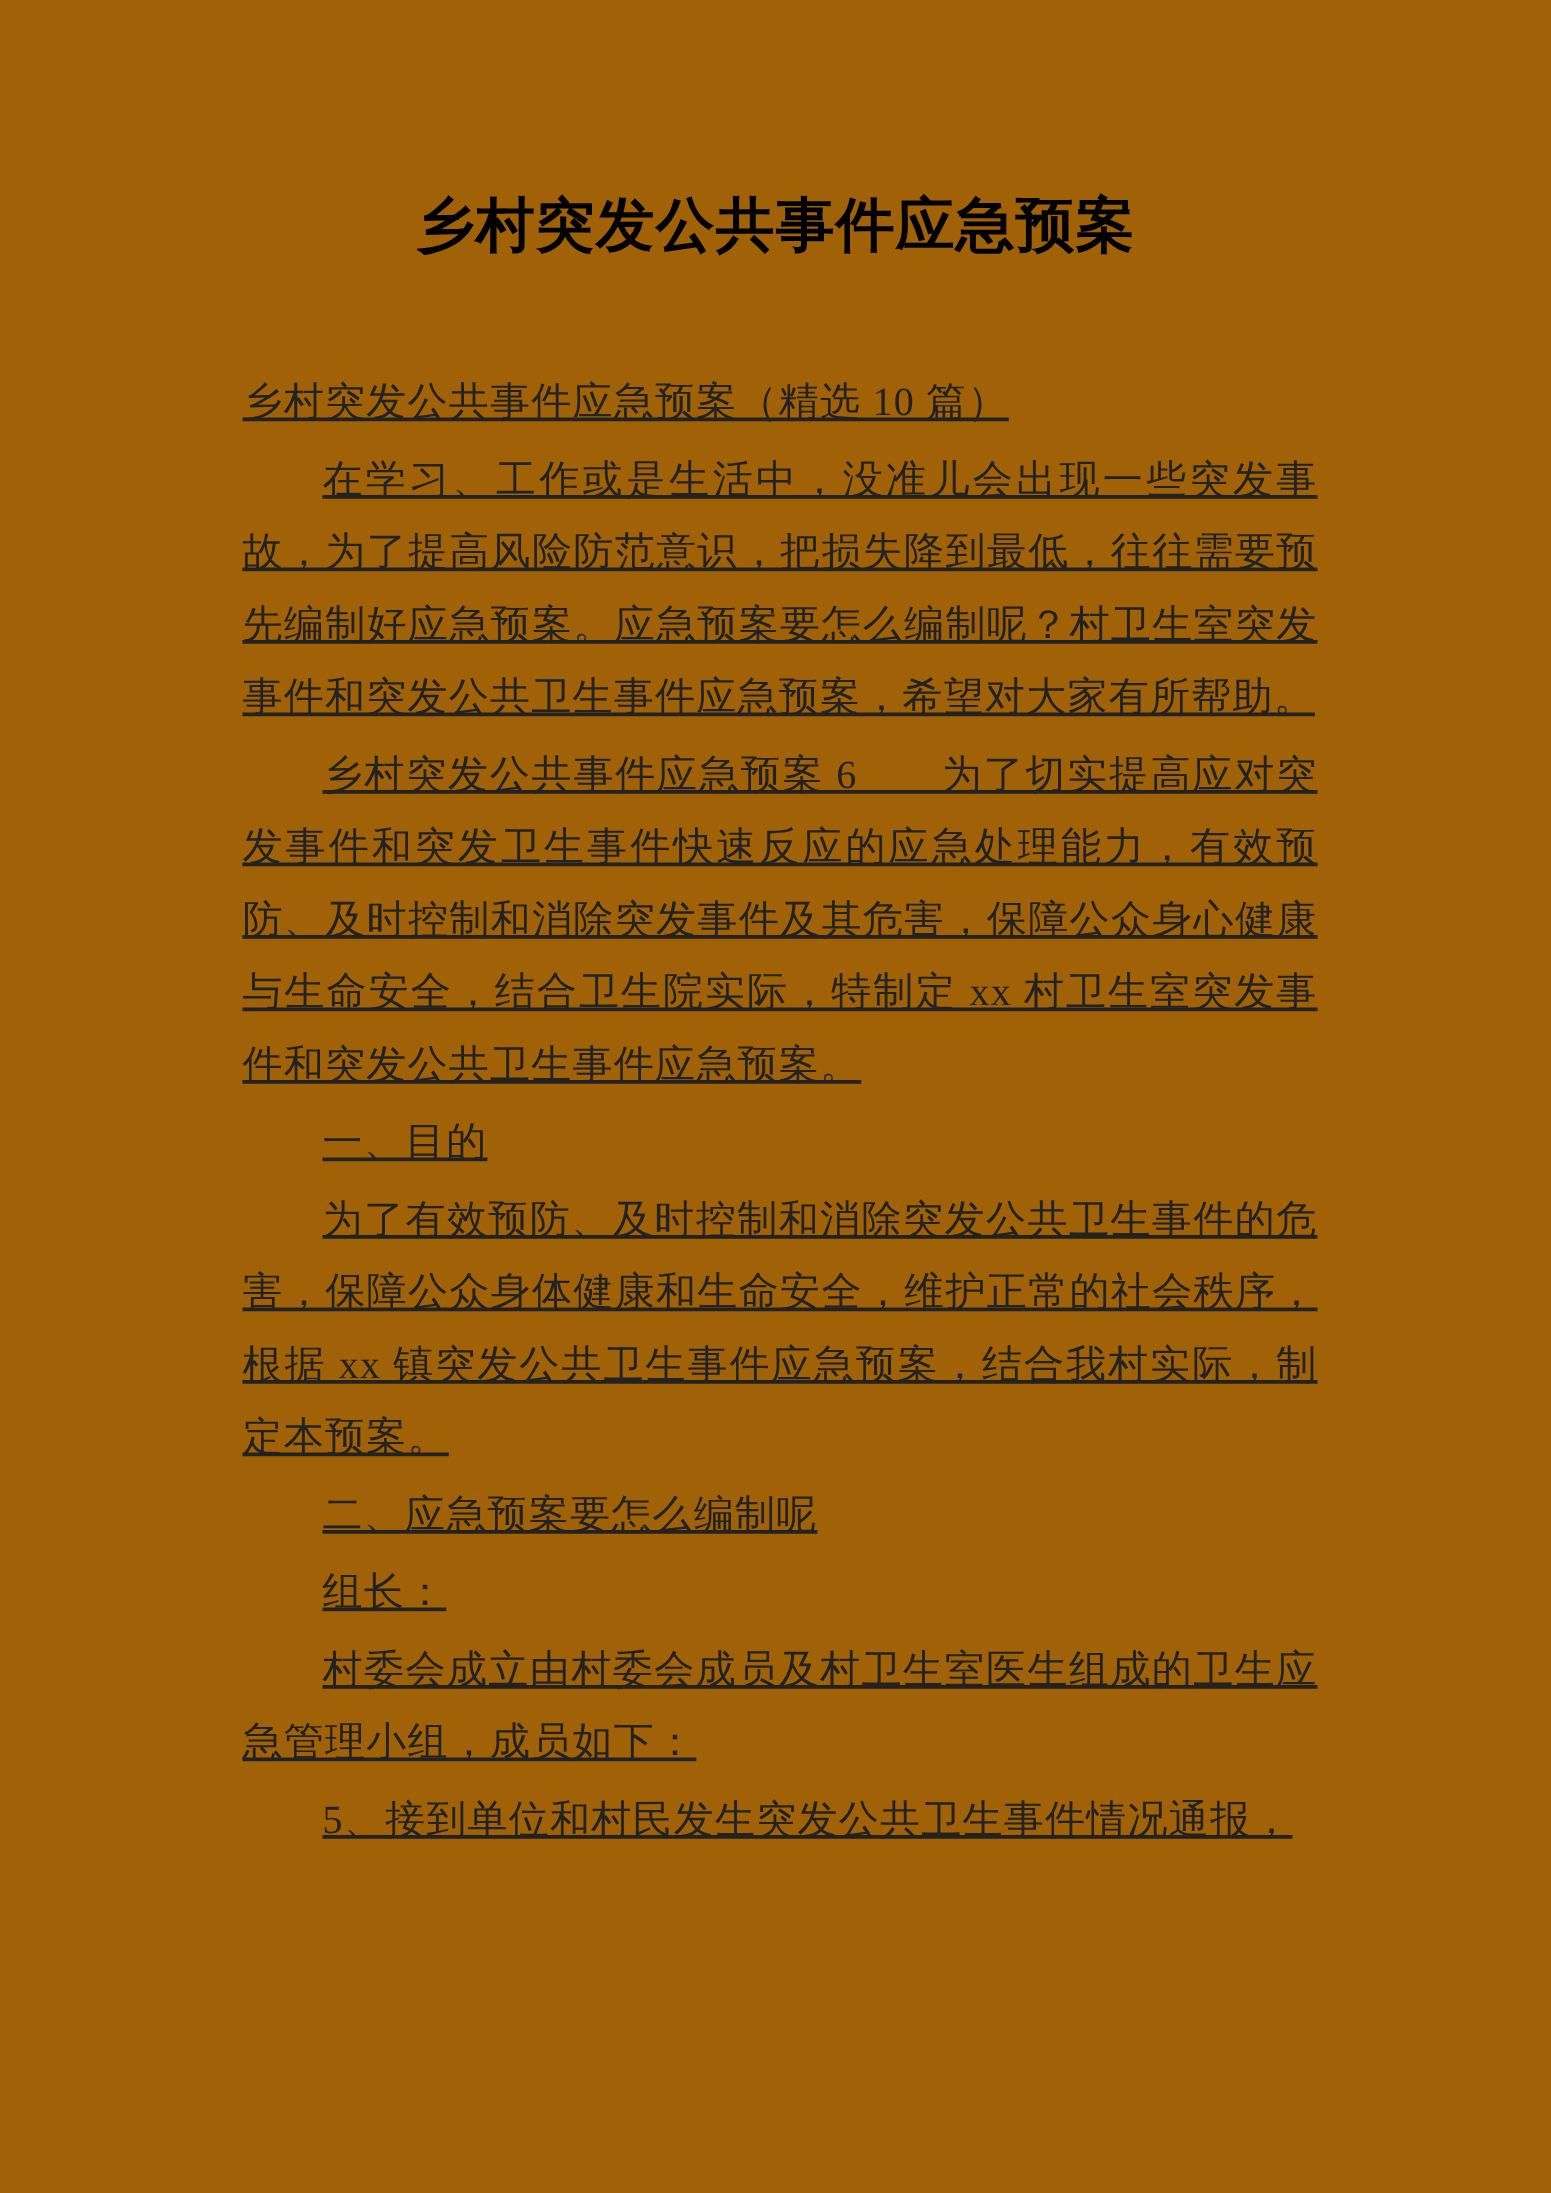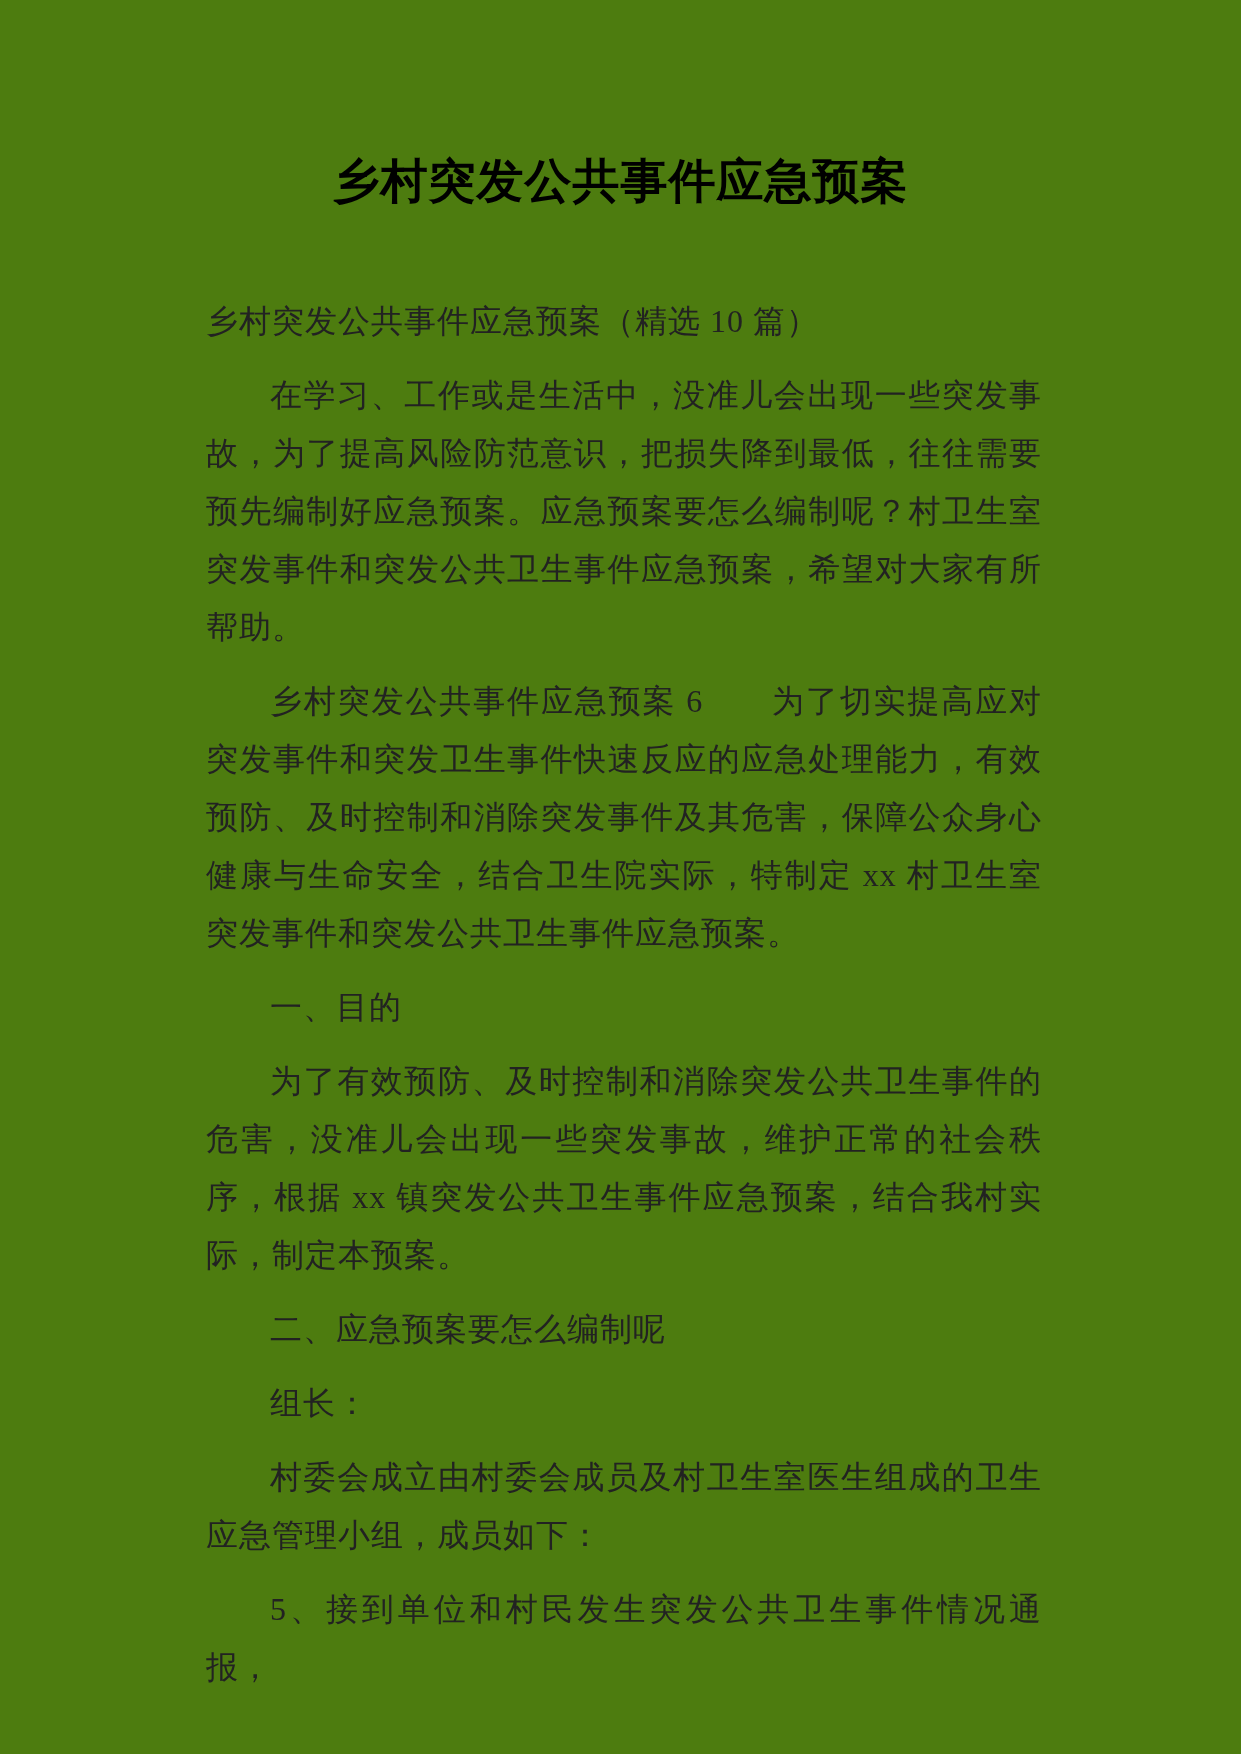--- a/index.html
+++ b/index.html
@@ -1,20 +1,20 @@
 <!DOCTYPE html>
 <html><head>
 <meta charset="utf-8">
 <style>
   html, body { margin: 0; padding: 0; background: #ffffff; }
   .page {
     position: relative;
     width: 1241px;
     height: 1754px;
-    background: #4d7c0f;
+    background: #a16207;
     overflow: hidden;
     font-family: "Liberation Serif", "DejaVu Serif", serif;
   }
   .doc-title {
     margin: 0;
     padding-top: 149px;
     text-align: center;
     font-size: 47px;
     line-height: 64px;
     font-weight: bold;
@@ -24,33 +24,33 @@
   .content {
     width: 868px;
     margin: 79px 0 0 190px;
     font-size: 32px;
     line-height: 58px;
     color: #222222;
     letter-spacing: 1px;
     text-align: justify;
     text-justify: inter-ideograph;
   }
-  .para { margin: 16px; }
+  .para { margin: 4px; text-decoration: underline; }
   .para.indent { text-indent: 2em; }
 </style>
 </head>
 <body>
 
 <div class="page">
   <h1 class="doc-title">乡村突发公共事件应急预案</h1>
 
   <div class="content">
     <p class="para">乡村突发公共事件应急预案（精选 10 篇）</p>
     <p class="para indent">在学习、工作或是生活中，没准儿会出现一些突发事故，为了提高风险防范意识，把损失降到最低，往往需要预先编制好应急预案。应急预案要怎么编制呢？村卫生室突发事件和突发公共卫生事件应急预案，希望对大家有所帮助。</p>
     <p class="para indent">乡村突发公共事件应急预案 6　　为了切实提高应对突发事件和突发卫生事件快速反应的应急处理能力，有效预防、及时控制和消除突发事件及其危害，保障公众身心健康与生命安全，结合卫生院实际，特制定 xx 村卫生室突发事件和突发公共卫生事件应急预案。</p>
     <p class="para indent">一、目的</p>
-    <p class="para indent">为了有效预防、及时控制和消除突发公共卫生事件的危害，没准儿会出现一些突发事故，维护正常的社会秩序，根据 xx 镇突发公共卫生事件应急预案，结合我村实际，制定本预案。</p>
+    <p class="para indent">为了有效预防、及时控制和消除突发公共卫生事件的危害，保障公众身体健康和生命安全，维护正常的社会秩序，根据 xx 镇突发公共卫生事件应急预案，结合我村实际，制定本预案。</p>
     <p class="para indent">二、应急预案要怎么编制呢</p>
     <p class="para indent">组长：</p>
     <p class="para indent">村委会成立由村委会成员及村卫生室医生组成的卫生应急管理小组，成员如下：</p>
     <p class="para indent">5、接到单位和村民发生突发公共卫生事件情况通报，</p>
   </div>
 </div>
 
 </body></html>

